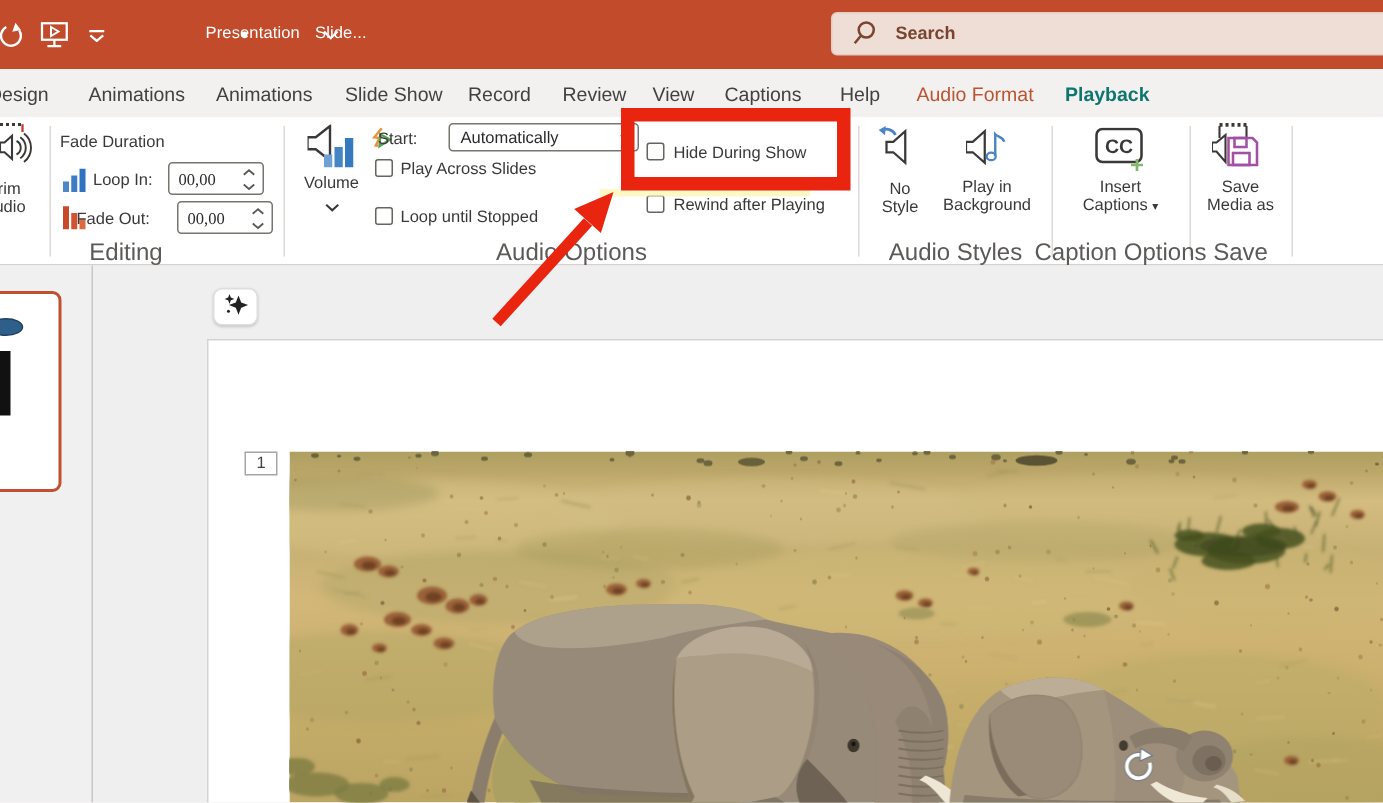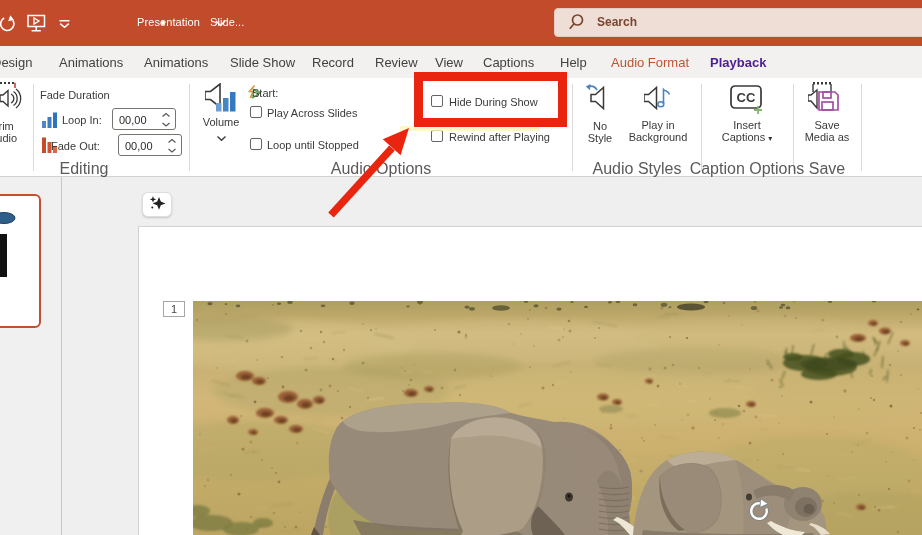--- a/index.html
+++ b/index.html
@@ -14,21 +14,21 @@
   
   #tabrow { left:0; top:46px; width:922px; height:32px; background:#F2F1F0; }
   .tab { position:absolute; top:9px; font-size:13px; color:#434140; white-space:nowrap; }
   
   #ribbon { left:0; top:78px; width:922px; height:99px; background:#FFFFFF; border-bottom:1px solid #D4D2D0; }
   .vsep { position:absolute; top:6px; width:1px; height:87px; background:#DCDAD8; }
   .glabel { position:absolute; top:82px; font-size:16px; color:#5C5A58; white-space:nowrap; transform:translateX(-50%); }
   .rtxt { position:absolute; font-size:11px; color:#3B3938; white-space:nowrap; }
   .btntxt { position:absolute; font-size:11px; color:#3B3938; white-space:nowrap; transform:translateX(-50%); text-align:center; }
   .cb { position:absolute; width:12px; height:12px; background:#fff; border:1px solid #66645F; border-radius:2px; }
-  .spin { position:absolute; width:64px; height:22px; background:#fff; border:1px solid #77756F; border-radius:3px; }
+  .spin { position:absolute; width:64px; height:22px; background:#fff; border:1px solid #77756F; border-radius:3px;font-family:Liberation Serif, serif; }
   .spin .val { position:absolute; left:6px; top:5px; font-size:11px; color:#2B2A29; }
   
   #work { left:0; top:177px; width:922px; height:358px; background:#F0EFEF; }
   #lpanel { left:0; top:0px; width:62px; height:358px; background:#F1F0F0; border-right:1px solid #C9C7C5; }
   #thumb { left:-24px; top:17px; width:65px; height:134px; background:#fff; border:2.5px solid #C0502F; border-radius:6px; overflow:hidden;}
   #canvas { left:138px; top:49px; width:784px; height:309px; background:#FFFFFF; border-left:1px solid #D5D3D1; border-top:1px solid #D5D3D1;}
   #designer { left:142px; top:15px; width:30px; height:25px; background:#fff; border:1px solid #E0DEDC; border-radius:6px; box-shadow:0 1px 2px rgba(0,0,0,0.18); }
   #numbox { left:163px; top:124px; width:22px; height:16px; background:#fff; border:1px solid #A8A6A4; font-size:11px; color:#444; text-align:center; line-height:14px;}
   
   #redrect { left:414px; top:72px; width:153px; height:55px; border:9px solid #E9240F; }
@@ -69,21 +69,21 @@
     <div class="tab" style="left:-8px">Design</div>
     <div class="tab" style="left:59px">Animations</div>
     <div class="tab" style="left:144px">Animations</div>
     <div class="tab" style="left:230px">Slide Show</div>
     <div class="tab" style="left:312px">Record</div>
     <div class="tab" style="left:375px">Review</div>
     <div class="tab" style="left:435px">View</div>
     <div class="tab" style="left:483px">Captions</div>
     <div class="tab" style="left:560px">Help</div>
     <div class="tab" style="left:611px;color:#BB5433">Audio Format</div>
-    <div class="tab" style="left:710px;color:#4c1d95;font-weight:bold">Playback</div>
+    <div class="tab" style="left:710px;color:#0f766e;font-weight:bold">Playback</div>
     <div class="abs" style="left:708px;top:71px;width:58px;height:3px;background:#C23D22"></div>
   </div>
 
   <div class="abs" id="ribbon">
     <div class="vsep" style="left:33px"></div>
     <div class="vsep" style="left:189px"></div>
     <div class="vsep" style="left:572px"></div>
     <div class="vsep" style="left:701px"></div>
     <div class="vsep" style="left:793px"></div>
     <div class="vsep" style="left:861px"></div>
@@ -143,20 +143,26 @@
     <div class="btntxt" style="left:221px;top:38px">Volume</div>
     <svg class="abs" style="left:216px;top:57px" width="11" height="7" viewBox="0 0 11 7">
         <path d="M1.5 1.5 L5.5 5.2 L9.5 1.5" fill="none" stroke="#3B3938" stroke-width="1.4"></path>
       </svg>
 
     <svg class="abs" style="left:247px;top:7px" width="15" height="15" viewBox="0 0 15 15">
       <path d="M7.5 0.5 L2.5 6.5 L6 7 L3.5 12 L5 12.2" fill="none" stroke="#E8923B" stroke-width="1.6"></path>
       <path d="M6.5 4.5 L13 8 L6 12.5 Z" fill="none" stroke="#58A055" stroke-width="1.6"></path>
     </svg>
     <div class="rtxt" style="left:252px;top:9px">Start:</div>
+    <div class="abs" style="left:299px;top:4px;width:127px;height:19px;background:#fff;border:1px solid #77756F;border-radius:3px">
+      <div class="abs" style="left:7px;top:3px;font-size:11px;color:#2B2A29">Automatically</div>
+      <svg class="abs" style="left:113px;top:6px" width="10" height="7" viewBox="0 0 10 7">
+          <path d="M1 1 L5 5 L9 1" fill="none" stroke="#444" stroke-width="1.3"></path>
+        </svg>
+    </div>
     <div class="cb" style="left:250px;top:28px"></div>
     <div class="rtxt" style="left:267px;top:29px">Play Across Slides</div>
     <div class="cb" style="left:250px;top:60px"></div>
     <div class="rtxt" style="left:267px;top:61px">Loop until Stopped</div>
     <div class="cb" style="left:431px;top:17px"></div>
     <div class="rtxt" style="left:449px;top:18px">Hide During Show</div>
     <div class="cb" style="left:431px;top:52px"></div>
     <div class="rtxt" style="left:449px;top:53px">Rewind after Playing</div>
     <div class="glabel" style="left:381px">Audio Options</div>
 

